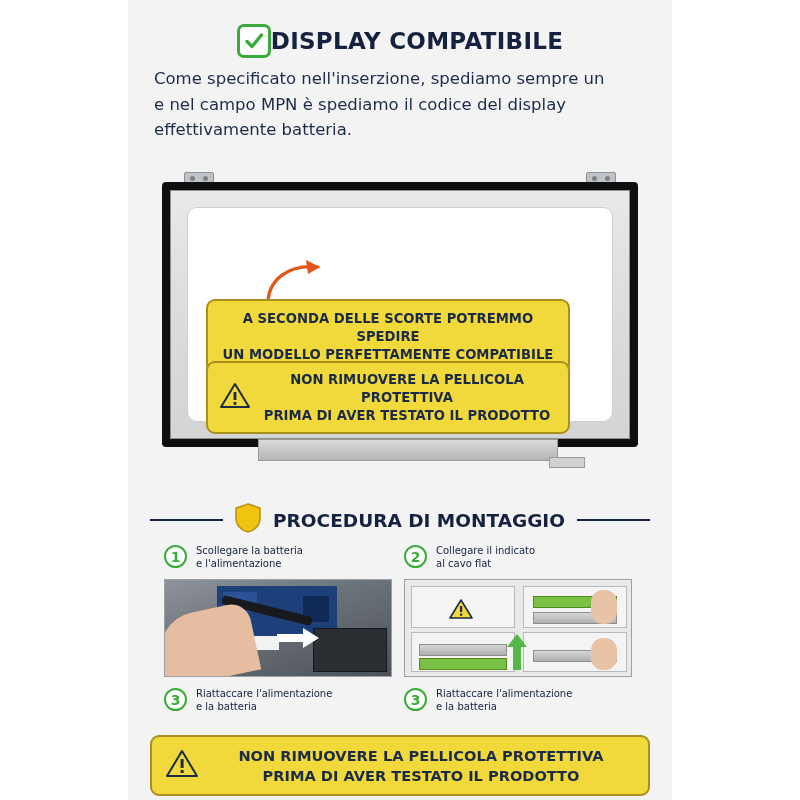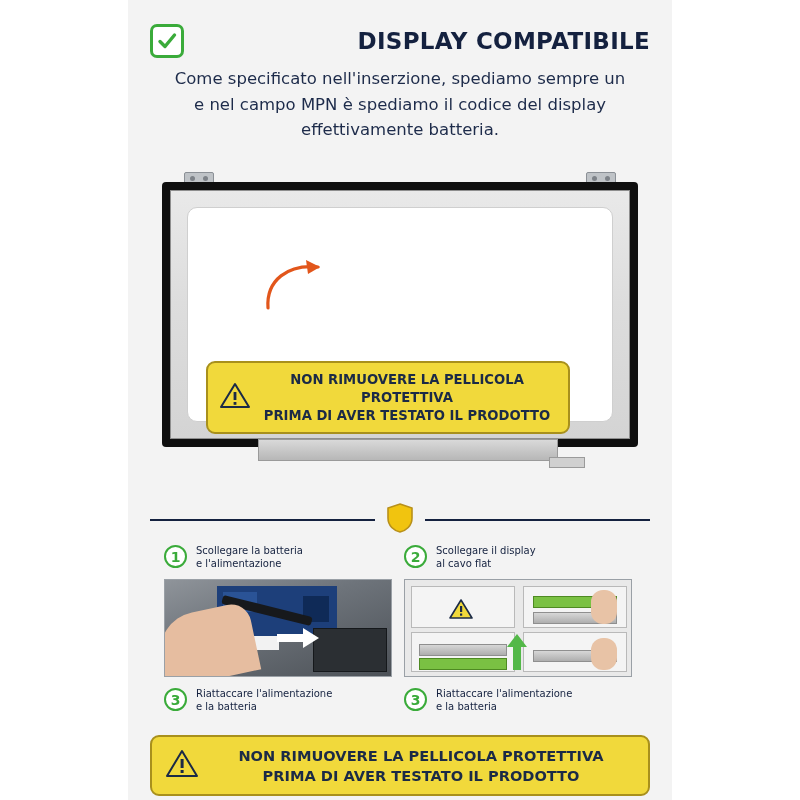--- a/index.html
+++ b/index.html
@@ -22,37 +22,37 @@
     background:#f3f3f3;
   }
   .inner {
     position:absolute;
     left:150px; top:0; width:500px; height:800px;
   }
 
   
   .header-row {
     position:absolute; left:0; top:24px; width:500px;
-    display:flex; align-items:center; justify-content:space-between; gap:0;
+    display:flex; align-items:center; justify-content:center; gap:0;
   }
   .check-badge {
     width:34px; height:34px; border-radius:7px;
     background:#ffffff; border:3px solid #3aab3a;
     display:flex; align-items:center; justify-content:center;
     flex:0 0 auto;
   }
   .check-badge svg { display:block; }
   .header-title {
     font-size:23px; font-weight:bold; color:#14213f;
     letter-spacing:.3px; white-space:nowrap;
   }
 
   .lead {
     position:absolute; left:0; top:66px; width:500px;
-    text-align:center; color:#1d2b4a;
+    text-align:left; color:#1d2b4a;
     font-size:16.5px; line-height:1.55;
     padding:0 4px;
   }
   .lead p { margin:0; }
 
   
   .screen-wrap {
     position:absolute; left:0; top:172px; width:500px; height:310px;
   }
   .tab {
@@ -222,20 +222,24 @@
         </div>
       </div>
 
       <div class="arrow-curve">
         <svg width="70" height="52" viewBox="0 0 70 52" aria-hidden="true">
           <path d="M6 50 C4 22, 26 6, 56 9" fill="none" stroke="#e2561b" stroke-width="3.2" stroke-linecap="round"></path>
           <path d="M58 9 L44 2 L46 16 Z" fill="#e2561b"></path>
         </svg>
       </div>
 
+      <div class="callout one">
+        <div>A SECONDA DELLE SCORTE POTREMMO SPEDIRE</div>
+        <div>UN MODELLO PERFETTAMENTE COMPATIBILE</div>
+      </div>
 
       <div class="callout two">
         <span class="warn-tri">
           <svg width="30" height="27" viewBox="0 0 30 27" aria-hidden="true">
             <path d="M15 2 L29 25 L1 25 Z" fill="#f1d93b" stroke="#1b2a46" stroke-width="2" stroke-linejoin="round"></path>
             <rect x="13.6" y="10" width="2.8" height="8" fill="#1b2a46"></rect>
             <rect x="13.6" y="20" width="2.8" height="2.8" fill="#1b2a46"></rect>
           </svg>
         </span>
         <span class="txt">
@@ -245,20 +249,21 @@
       </div>
     </div>
 
     <div class="proc-head">
       <div class="rule"></div>
       <span class="shield">
         <svg width="26" height="30" viewBox="0 0 26 30" aria-hidden="true">
           <path d="M13 1 L25 5 V15 C25 23 19 27.5 13 29 C7 27.5 1 23 1 15 V5 Z" fill="#f1c40f" stroke="#b8901a" stroke-width="1.6"></path>
         </svg>
       </span>
+      <div class="proc-title">PROCEDURA DI MONTAGGIO</div>
       <div class="rule"></div>
     </div>
 
     <div class="steps">
 
       <div class="col-left">
         <div class="step-row">
           <div class="num">1</div>
           <div class="step-txt">
             <span>Scollegare la batteria</span><br>
@@ -287,21 +292,21 @@
             <span>Riattaccare l'alimentazione</span><br>
             <span>e la batteria</span>
           </div>
         </div>
       </div>
 
       <div class="col-right">
         <div class="step-row">
           <div class="num">2</div>
           <div class="step-txt">
-            <span>Scollegare il display</span><br>
+            <span>Collegare il indicato</span><br>
             <span>al cavo flat</span>
           </div>
         </div>
 
         <div class="photo">
           <div class="rp">
             <div class="cell" style="left:6px; top:6px; width:104px; height:42px;"></div>
             <div class="cell" style="left:118px; top:6px; width:104px; height:42px;"></div>
             <div class="cell" style="left:6px; top:52px; width:104px; height:40px;"></div>
             <div class="cell" style="left:118px; top:52px; width:104px; height:40px;"></div>

